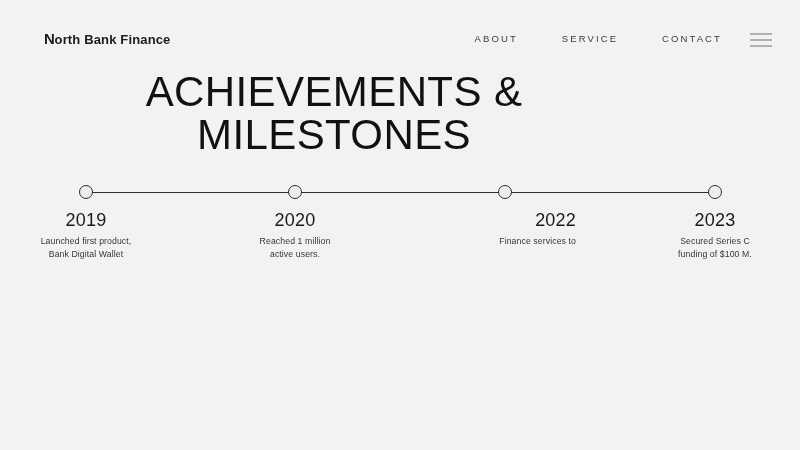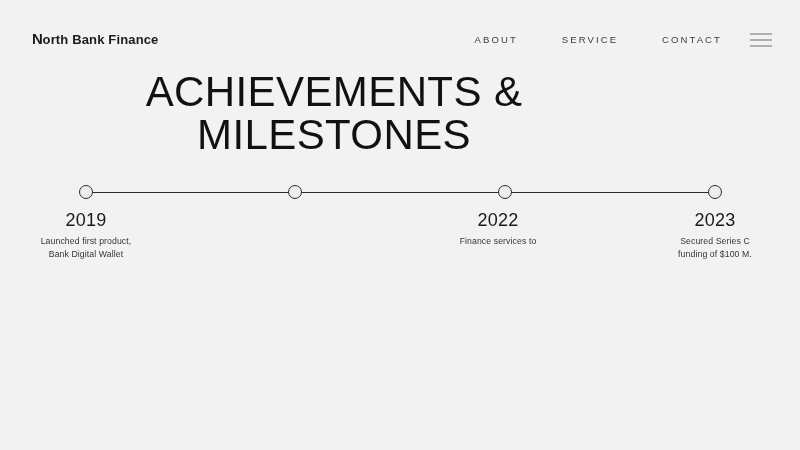--- a/index.html
+++ b/index.html
@@ -29,41 +29,41 @@
     position: absolute;
     top: 0;
     left: 0;
     width: 800px;
     height: 78px;
     display: flex;
     align-items: center;
   }
   .brand {
     position: absolute;
-    left: 32px;
+    left: 44px;
     top: 31px;
     font-size: 13px;
     font-weight: bold;
     color: #1c1c1c;
     letter-spacing: 0.15px;
     white-space: nowrap;
     line-height: 16px;
   }
   .brand .brand-initial {
     font-size: 15px;
     font-weight: bold;
     letter-spacing: -0.3px;
   }
 
   .nav {
     position: absolute;
     right: 28px;
     top: 32px;
     display: flex;
-    align-items: center;
+    align-items: flex-start;
     gap: 0px;
   }
   .nav-link {
     font-size: 9.5px;
     letter-spacing: 2.1px;
     color: #3b3b3b;
     text-transform: uppercase;
     white-space: nowrap;
     line-height: 14px;
     text-decoration: none;
@@ -137,21 +137,21 @@
   .node-3 { left: 708px; }
 
   .entry {
     position: absolute;
     top: 24px;
     width: 180px;
     text-align: center;
   }
   .entry-0 { left: -4px; }
   .entry-1 { left: 205px; }
-  .entry-2 { left: 408px; }
+  .entry-2 { left: 396px; text-align: right; }
   .entry-3 { left: 625px; }
 
   .entry-year {
     font-size: 18px;
     font-weight: 300;
     color: #1a1a1a;
     line-height: 22px;
     letter-spacing: 0.2px;
   }
   .entry-desc {
@@ -205,20 +205,27 @@
     <div class="node node-3"></div>
 
     <div class="entry entry-0">
       <div class="entry-year">2019</div>
       <div class="entry-desc">
         <span class="l">Launched first product,</span>
         <span class="l">Bank Digital Wallet</span>
       </div>
     </div>
 
+    <div class="entry entry-1">
+      <div class="entry-year">2020</div>
+      <div class="entry-desc">
+        <span class="l">Reached 1 million</span>
+        <span class="l">active users.</span>
+      </div>
+    </div>
 
     <div class="entry entry-2">
       <div class="entry-year">2022</div>
       <div class="entry-desc">
         <span class="l">Finance services to</span>
       </div>
     </div>
 
     <div class="entry entry-3">
       <div class="entry-year">2023</div>

